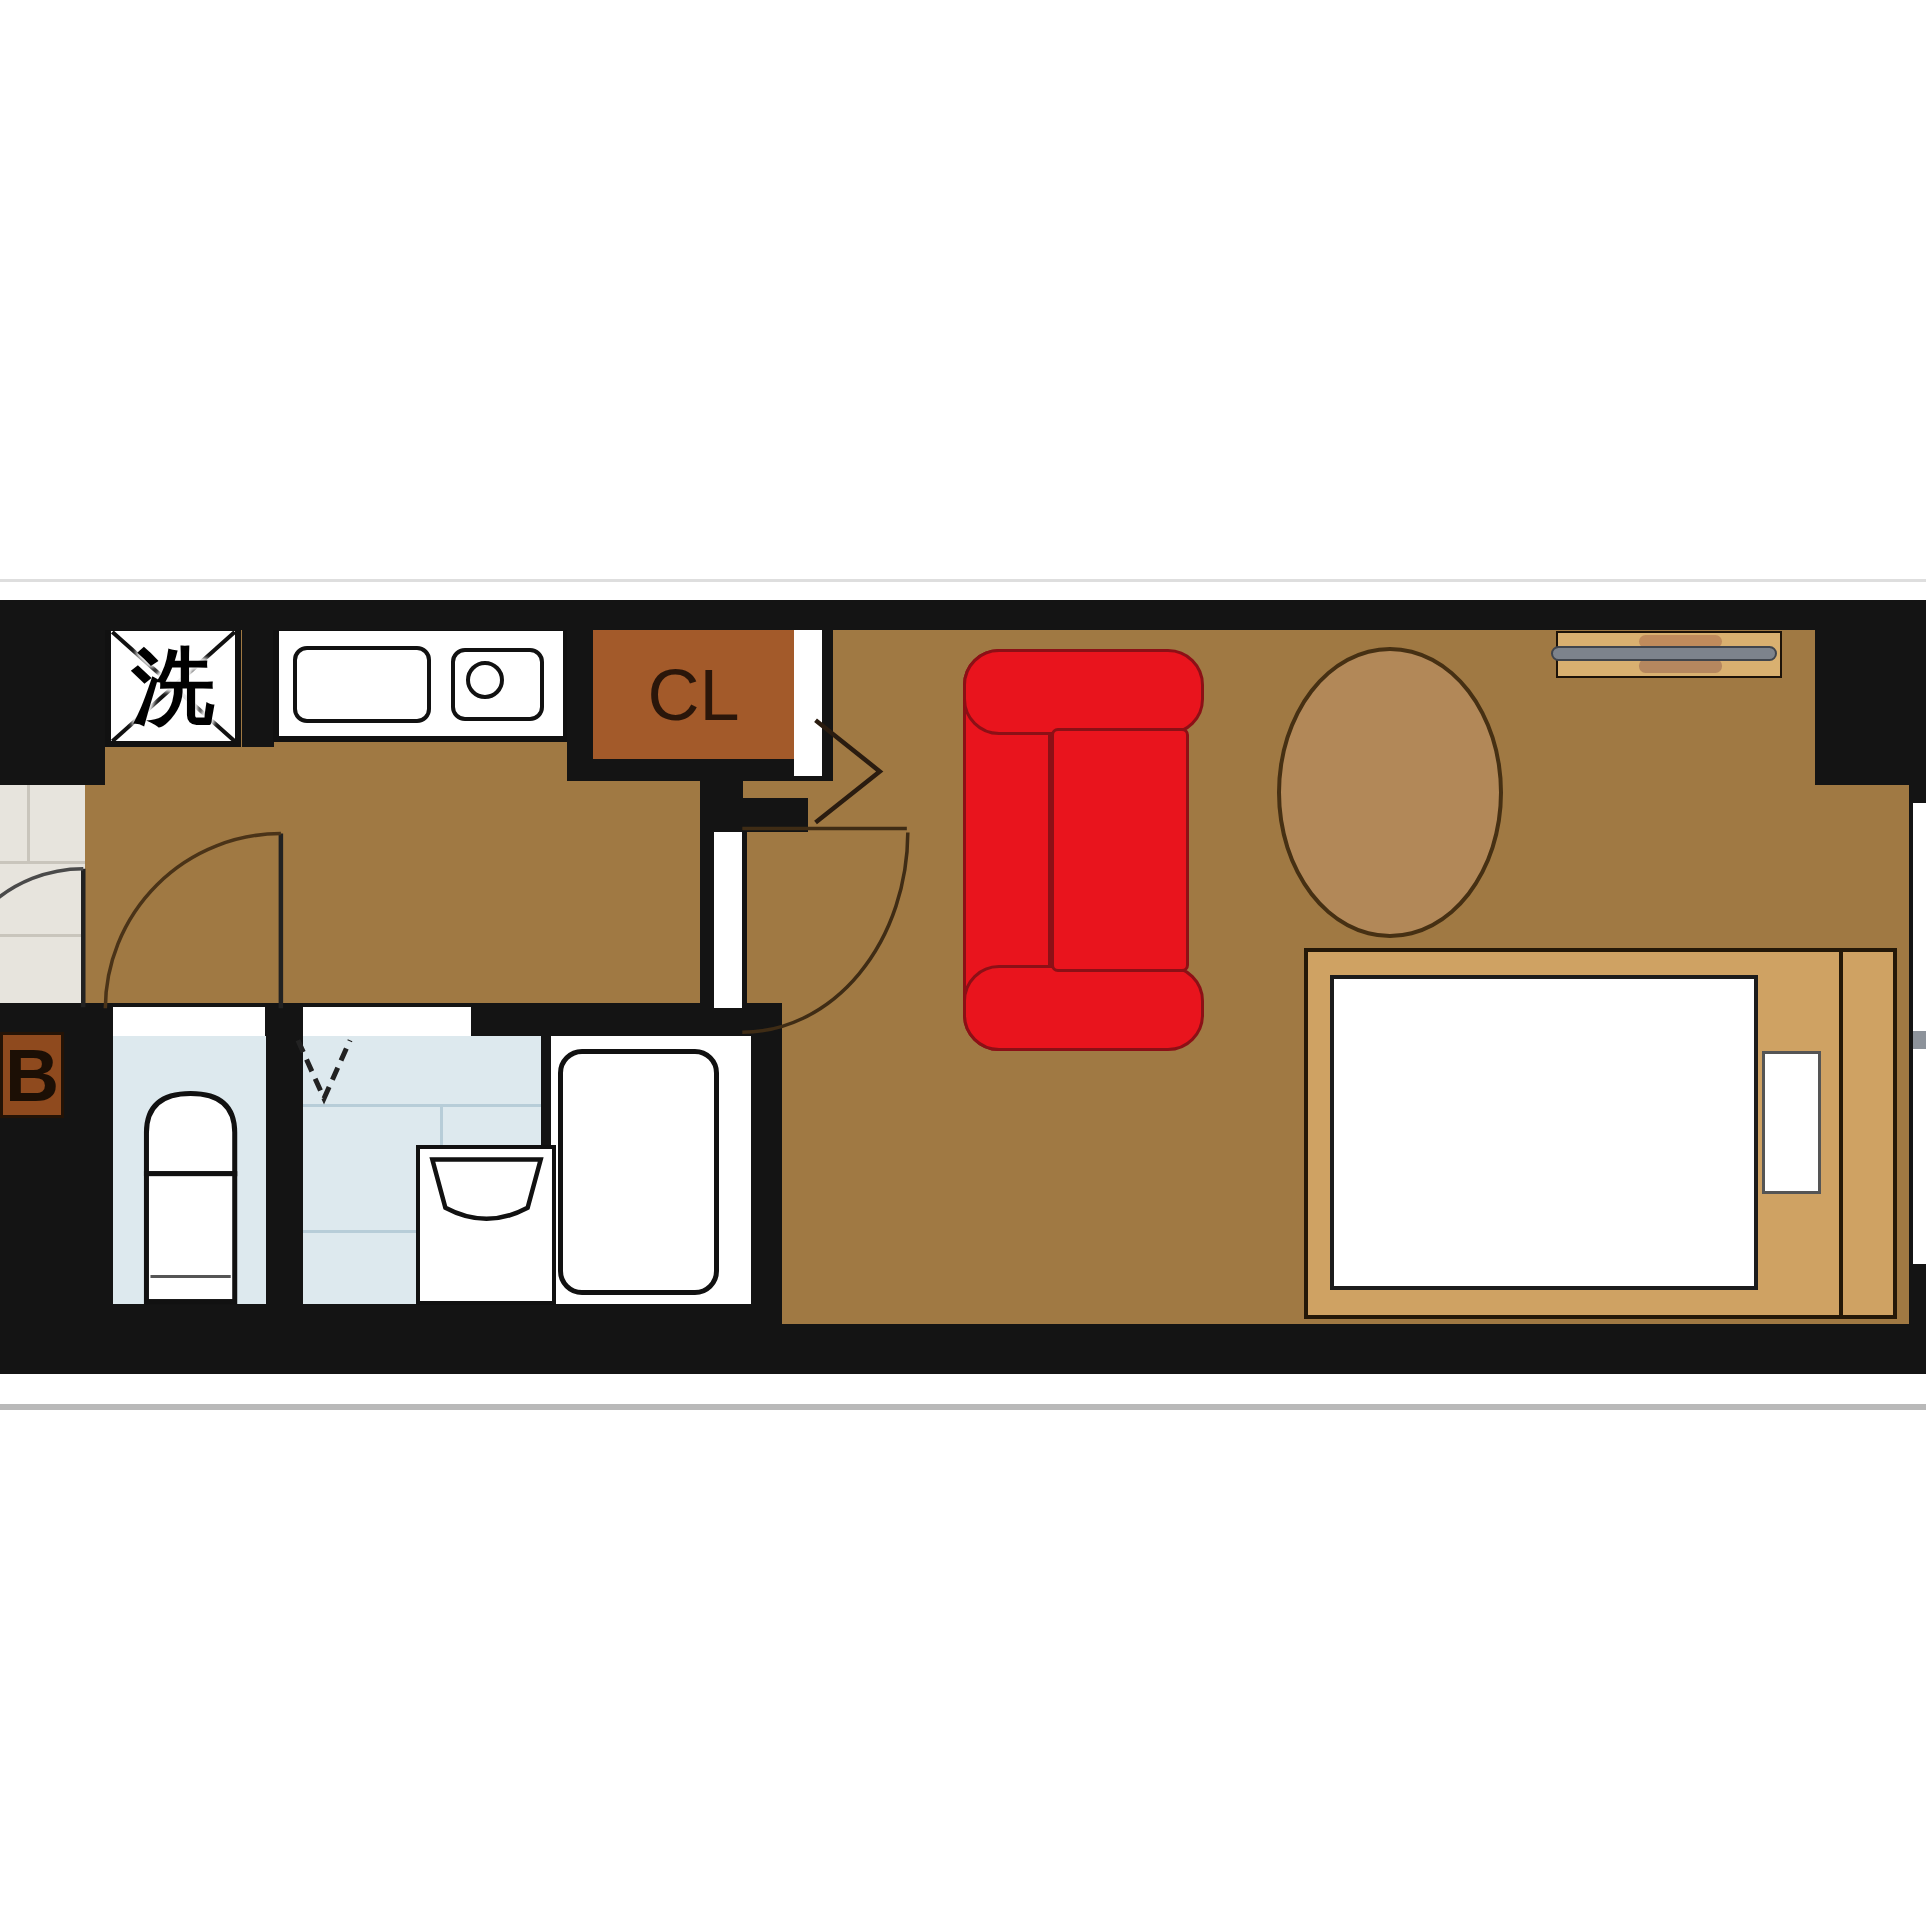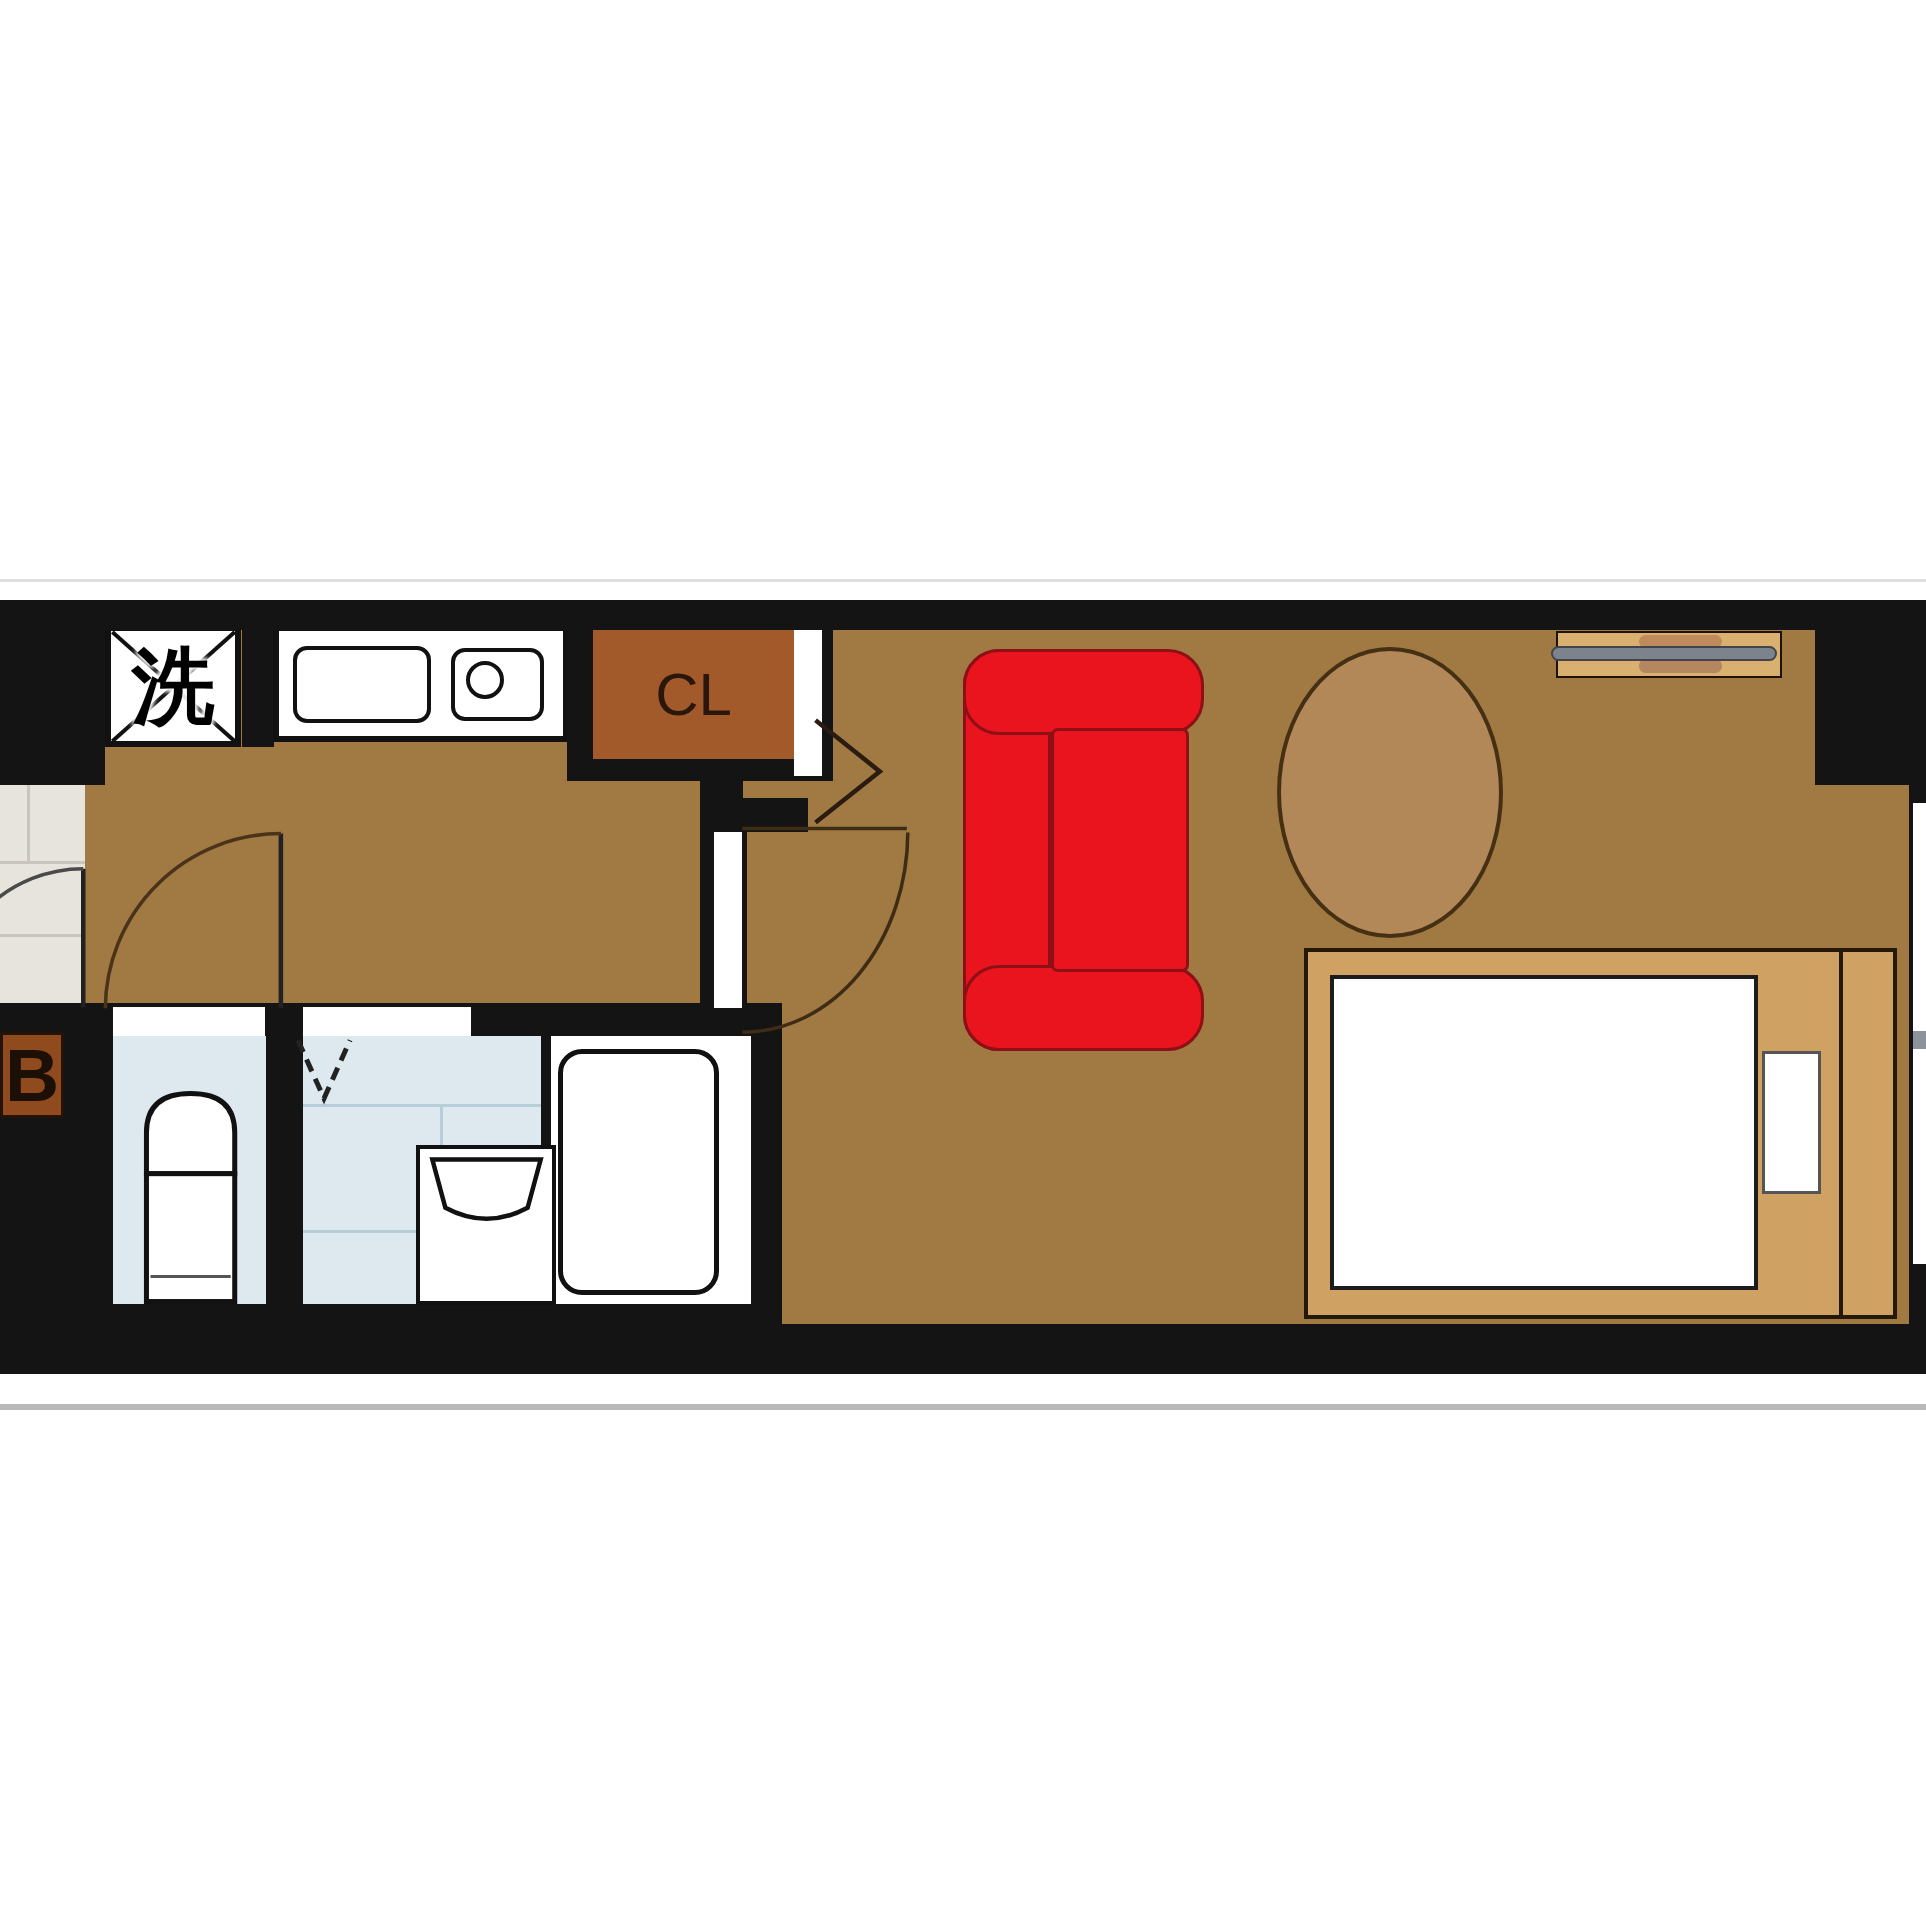--- a/index.html
+++ b/index.html
@@ -56,21 +56,21 @@
   <div class="abs whitebox" style="left:105px;top:625px;width:136px;height:122px;"></div>
 
   <div class="abs wall" style="left:242px;top:630px;width:32px;height:117px;"></div>
 
   <div class="abs whitebox" style="left:273px;top:625px;width:296px;height:117px;"></div>
   <div class="abs" style="left:293px;top:646px;width:138px;height:77px;background:#fff;border:4.5px solid #111;border-radius:14px;"></div>
   <div class="abs" style="left:451px;top:648px;width:93px;height:73px;background:#fff;border:4.5px solid #111;border-radius:14px;"></div>
   <div class="abs" style="left:466px;top:661px;width:38px;height:38px;border:4px solid #111;border-radius:50%;background:#fff;"></div>
 
   <div class="abs wall" style="left:567px;top:630px;width:266px;height:151px;"></div>
-  <div class="abs label" style="left:593px;top:630px;width:201px;height:129px;background:#a35a2a;font-size:60px;font-weight:normal;color:#2a160a;">
+  <div class="abs label" style="left:593px;top:630px;width:201px;height:129px;background:#a35a2a;font-size:72px;font-weight:normal;color:#2a160a;">
     <span>CL</span>
   </div>
   <div class="abs" style="left:794px;top:630px;width:28px;height:146px;background:#fff;"></div>
 
   <div class="abs wall" style="left:700px;top:781px;width:43px;height:50px;"></div>
   <div class="abs wall" style="left:700px;top:798px;width:108px;height:34px;"></div>
   <div class="abs wall" style="left:700px;top:832px;width:14.5px;height:176px;"></div>
   <div class="abs" style="left:714px;top:832px;width:28px;height:176px;background:#fff;"></div>
   <div class="abs wall" style="left:742px;top:832px;width:5px;height:176px;"></div>
 

